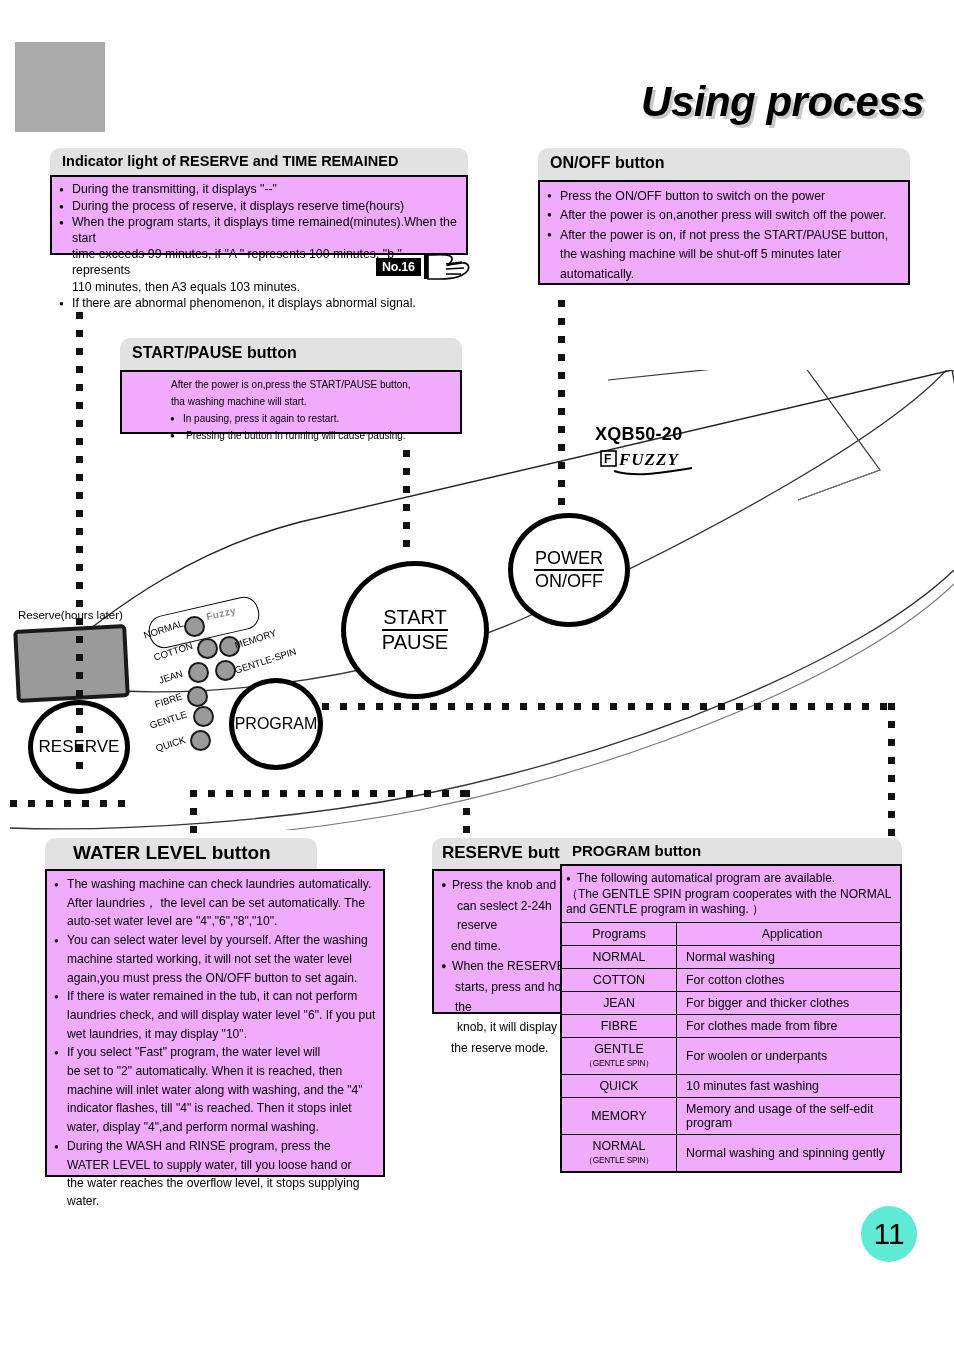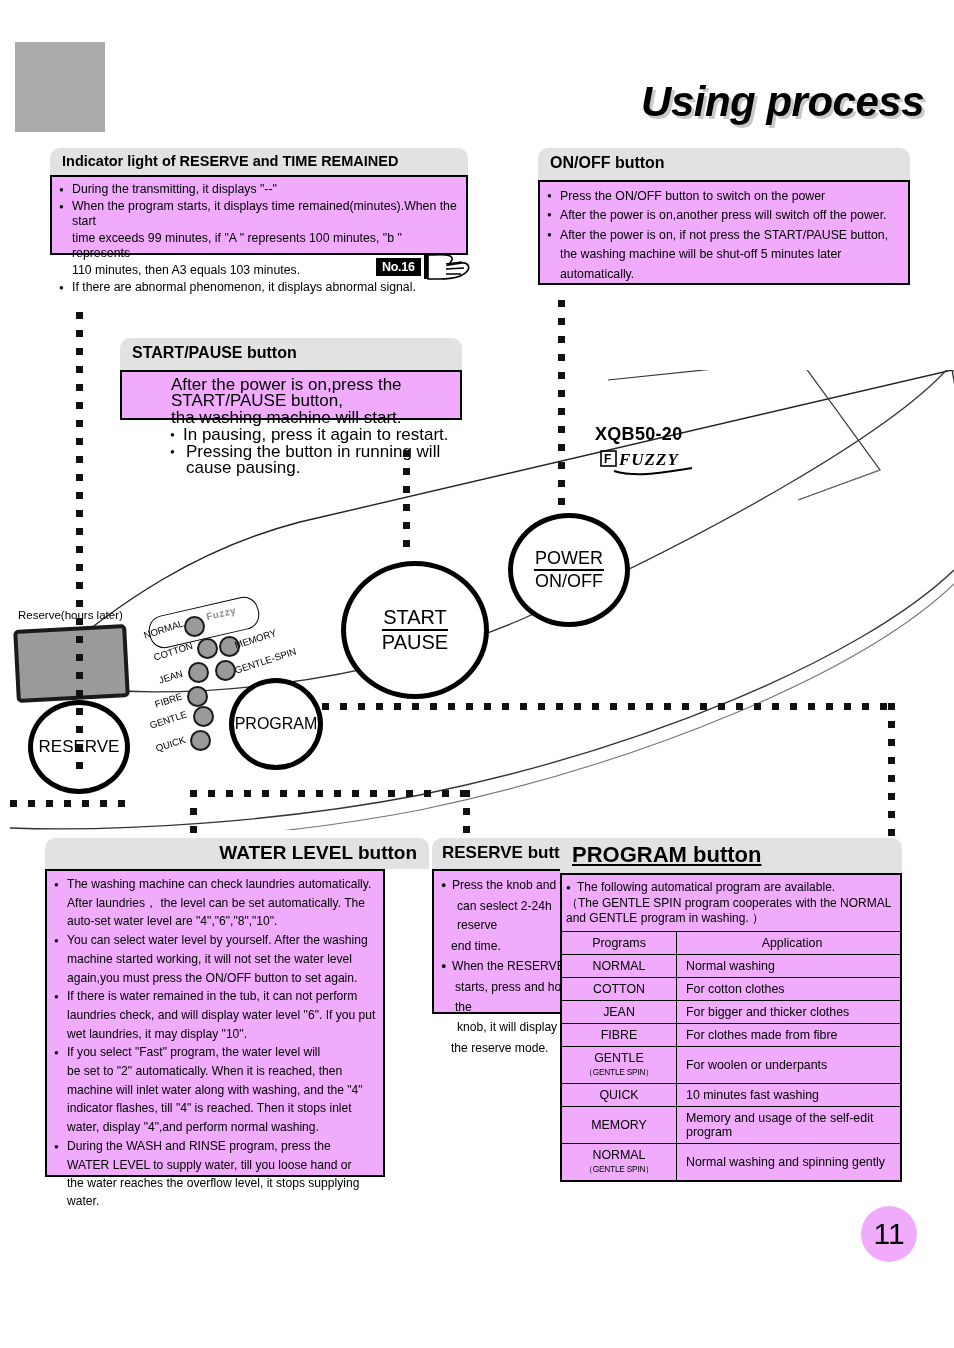--- a/index.html
+++ b/index.html
@@ -49,34 +49,34 @@
   #panel-indicator{left:50px;top:148px;width:418px;}
   #panel-indicator .panel-head{font-size:14.5px;width:418px;}
   #panel-indicator .panel-body{width:418px;height:80px;font-size:12.3px;line-height:15.6px;}
 
   #panel-onoff{left:538px;top:148px;width:308px;}
   #panel-onoff .panel-head{font-size:16px;width:372px;padding-top:6px;padding-bottom:8px;}
   #panel-onoff .panel-body{width:372px;height:105px;font-size:12.3px;line-height:18.4px;}
 
   #panel-startpause{left:120px;top:338px;width:342px;}
   #panel-startpause .panel-head{font-size:16px;width:342px;padding-top:6px;padding-bottom:8px;}
-  #panel-startpause .panel-body{width:342px;height:50px;font-size:17px;line-height:16px;padding-left:48px;}
+  #panel-startpause .panel-body{width:342px;height:64px;font-size:10px;line-height:16px;padding-left:48px;}
 
   #panel-waterlevel{left:45px;top:838px;width:340px;}
-  #panel-waterlevel .panel-head{font-size:19px;width:384px;padding:4px 12px 5px 28px;text-align:right;}
+  #panel-waterlevel .panel-head{font-size:19px;width:272px;padding:4px 12px 5px 28px;}
   #panel-waterlevel .panel-body{width:340px;height:308px;font-size:12.1px;line-height:17.7px;}
 
   #panel-reserve{left:388px;top:838px;width:165px;margin-left:44px;}
   #panel-reserve .panel-head{font-size:17px;width:165px;padding:5px 8px 6px 10px;}
   #panel-reserve .panel-body{width:165px;height:145px;font-size:12.1px;line-height:19.6px;}
   #panel-reserve li{padding-left:11px;}
   #panel-reserve li:before{font-size:9px;}
 
   #panel-program{left:560px;top:838px;width:342px;}
-  #panel-program .panel-head{font-size:22px;width:342px;padding:4px 12px 5px 12px;text-decoration:underline;}
+  #panel-program .panel-head{font-size:15px;width:342px;padding:4px 12px 5px 12px;}
   #panel-program .panel-body{width:342px;padding:3px 0 0 0;}
   #program-intro{font-size:12px;line-height:15.6px;padding:2px 4px 4px 4px;}
   #program-intro .b1{position:relative;padding-left:11px;}
   #program-intro .b1:before{content:"\25CF";position:absolute;left:0;top:0;font-size:8px;}
 
   table.prog{border-collapse:collapse;width:100%;font-size:12.4px;}
   table.prog td{border-top:1.6px solid #000;padding:4px 2px;text-align:center;}
   table.prog td.app{text-align:left;padding-left:9px;border-left:1.6px solid #000;}
   table.prog td.pg{width:110px;line-height:14px;}
   table.prog tr.hdr td{border-top:1.6px solid #000;}
@@ -86,21 +86,21 @@
   #no16{
     position:absolute;left:376px;top:258px;
     background:#000;color:#fff;font-weight:bold;font-size:12.5px;
     padding:2px 6px 2px 6px;letter-spacing:-.3px;
   }
   #hand-icon{position:absolute;left:424px;top:252px;}
 
   
   #page-number{
     left:861px;top:1206px;width:56px;height:56px;border-radius:50%;
-    background:#f0abfc;
+    background:#5eead4;
     display:flex;align-items:center;justify-content:center;
     font-size:30px;
   }
 
   
   #cp{left:0;top:370px;width:954px;height:460px;}
   #cp svg{display:block;}
 
   .cp-lbl{position:absolute;font-size:11px;white-space:nowrap;}
   #lbl-model{left:595px;top:424px;font-size:18px;font-weight:bold;letter-spacing:.3px;}
@@ -155,20 +155,21 @@
 <body>
 
 <div class="abs" id="corner-block"></div>
 <div class="abs" id="page-title">Using process</div>
 
 <div class="panel" id="panel-indicator">
   <div class="panel-head">Indicator light of RESERVE and TIME REMAINED</div>
   <div class="panel-body">
     <ul>
       <li>During the transmitting, it displays "--"</li>
+      <li>During the process of reserve, it displays reserve time(hours)</li>
       <li>When the program starts, it displays time remained(minutes).When the start</li>
       <li class="nb">time exceeds 99 minutes, if  "A " represents 100 minutes, "b " represents</li>
       <li class="nb">110 minutes, then A3 equals 103 minutes.</li>
       <li>If there are abnormal phenomenon, it displays abnormal signal.</li>
     </ul>
   </div>
 </div>
 <div id="no16">No.16</div>
 <div id="hand-icon">
   <svg width="48" height="30" viewBox="0 0 48 30">

